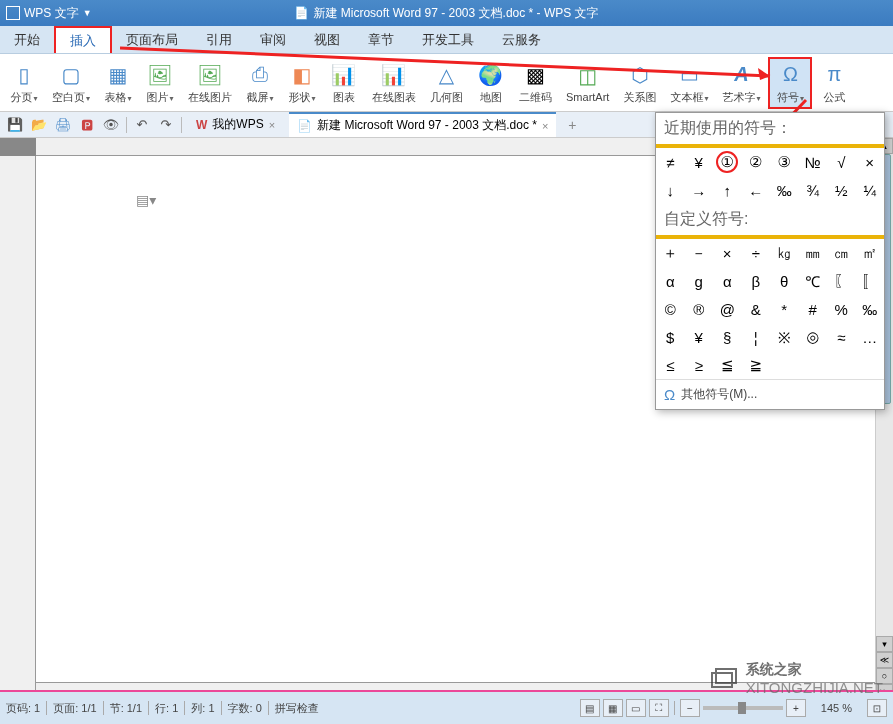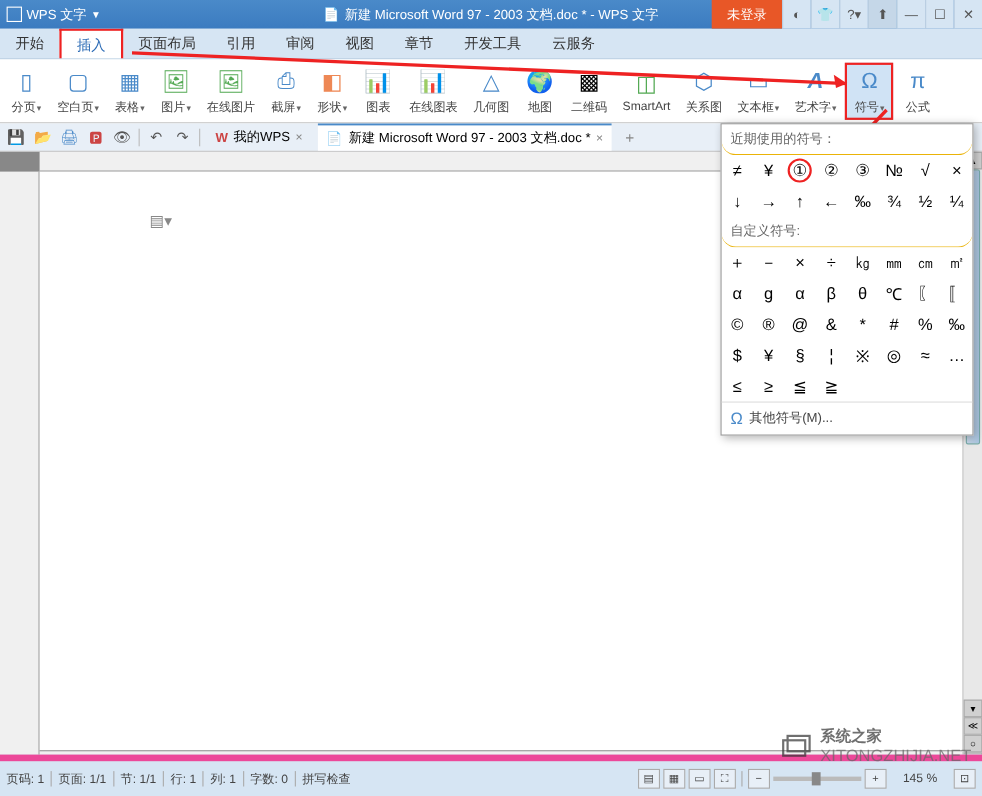--- a/index.html
+++ b/index.html
@@ -48,29 +48,29 @@
     .nav-icon { position: absolute; left: 100px; top: 36px; color: #888; font-size: 14px; }
     .hscroll { position: absolute; bottom: 0; left: 36px; right: 0; height: 18px; background: #f0f0f0; border-top: 1px solid #999; }
     
     
     .vscroll { position: absolute; top: 138px; right: 0; width: 18px; bottom: 24px; background: #e8e8e8; border-left: 1px solid #ccc; }
     .scroll-btn { height: 16px; background: #d0d0d0; border: 1px solid #aaa; display: flex; align-items: center; justify-content: center; font-size: 9px; }
     .scroll-thumb { position: absolute; top: 16px; left: 2px; right: 2px; height: 250px; background: linear-gradient(90deg,#c8d8ea,#a8c4e0); border: 1px solid #7aa; border-radius: 2px; }
     
     
     .symbol-dropdown { position: absolute; top: 112px; right: 8px; width: 230px; background: #fff; border: 1px solid #999; box-shadow: 2px 2px 8px rgba(0,0,0,0.3); z-index: 100; }
-    .sd-header { padding: 5px 8px; font-size: 12px; color: #666; border-bottom: 1px solid #eab308; border-radius: 13px; }
+    .sd-header { padding: 5px 8px; font-size: 16px; color: #666; border-bottom: 4px solid #eab308; }
     .sd-grid { display: grid; grid-template-columns: repeat(8, 1fr); }
     .sd-cell { height: 28px; display: flex; align-items: center; justify-content: center; font-size: 15px; cursor: pointer; border: 1px solid transparent; font-family: "Arial", "SimSun", sans-serif; }
     .sd-cell.circled { border: 2px solid #e22; border-radius: 50%; width: 22px; height: 22px; margin: 3px auto; }
     .sd-footer { padding: 6px 8px; border-top: 1px solid #ddd; display: flex; align-items: center; gap: 6px; cursor: pointer; font-size: 12px; color: #444; }
     .sd-footer-icon { color: #4a8ac9; font-size: 15px; }
     
     
-    .statusbar { position: absolute; bottom: 0; left: 0; right: 0; height: 24px; background: #d6e5f3; border-top: 6px solid #ec4899; display: flex; align-items: center; padding: 16px 6px; font-size: 11px; color: #444; gap: 4px; }
+    .statusbar { position: absolute; bottom: 0; left: 0; right: 0; height: 24px; background: #d6e5f3; border-top: 2px solid #ec4899; display: flex; align-items: center; padding: 16px 6px; font-size: 11px; color: #444; gap: 4px; }
     .sb-sep { width: 1px; height: 14px; background: #aaa; margin: 0 2px; }
     .sb-right { margin-left: auto; display: flex; align-items: center; gap: 3px; }
     .sb-btn { width: 20px; height: 18px; display: flex; align-items: center; justify-content: center; border: 1px solid #aaa; background: #e8eff7; cursor: pointer; font-size: 10px; }
     .zoom-slider { width: 80px; height: 4px; background: #bbb; position: relative; }
     .zoom-thumb { position: absolute; top: -4px; left: 35px; width: 8px; height: 12px; background: #888; }
     
     
     .arrow1 { position: absolute; top: 46px; left: 120px; width: 660px; height: 40px; pointer-events: none; z-index: 50; }
     .arrow2 { position: absolute; top: 98px; left: 756px; width: 56px; height: 50px; pointer-events: none; z-index: 50; }
     
@@ -91,32 +91,20 @@
 
 <div class="titlebar">
   <div class="app-menu">
     <span class="app-logo"></span>
     <span class="app-name">WPS 文字</span>
     <span class="app-drop">▼</span>
   </div>
   <div class="title-center">
     <span>📄</span>
     <span>新建 Microsoft Word 97 - 2003 文档.doc * - WPS 文字</span>
-  </div>
-  <div class="title-right">
-    <div class="login-badge">未登录</div>
-    <div class="title-icons">
-      <div class="title-icon">◐</div>
-      <div class="title-icon">👕</div>
-      <div class="title-icon">?▾</div>
-      <div class="title-icon dark">⬆</div>
-      <div class="title-icon">—</div>
-      <div class="title-icon">☐</div>
-      <div class="title-icon">✕</div>
-    </div>
   </div>
 </div>
 
 <div class="menubar">
   <div class="menu-tab">开始</div>
   <div class="menu-tab active">插入</div>
   <div class="menu-tab">页面布局</div>
   <div class="menu-tab">引用</div>
   <div class="menu-tab">审阅</div>
   <div class="menu-tab">视图</div>

